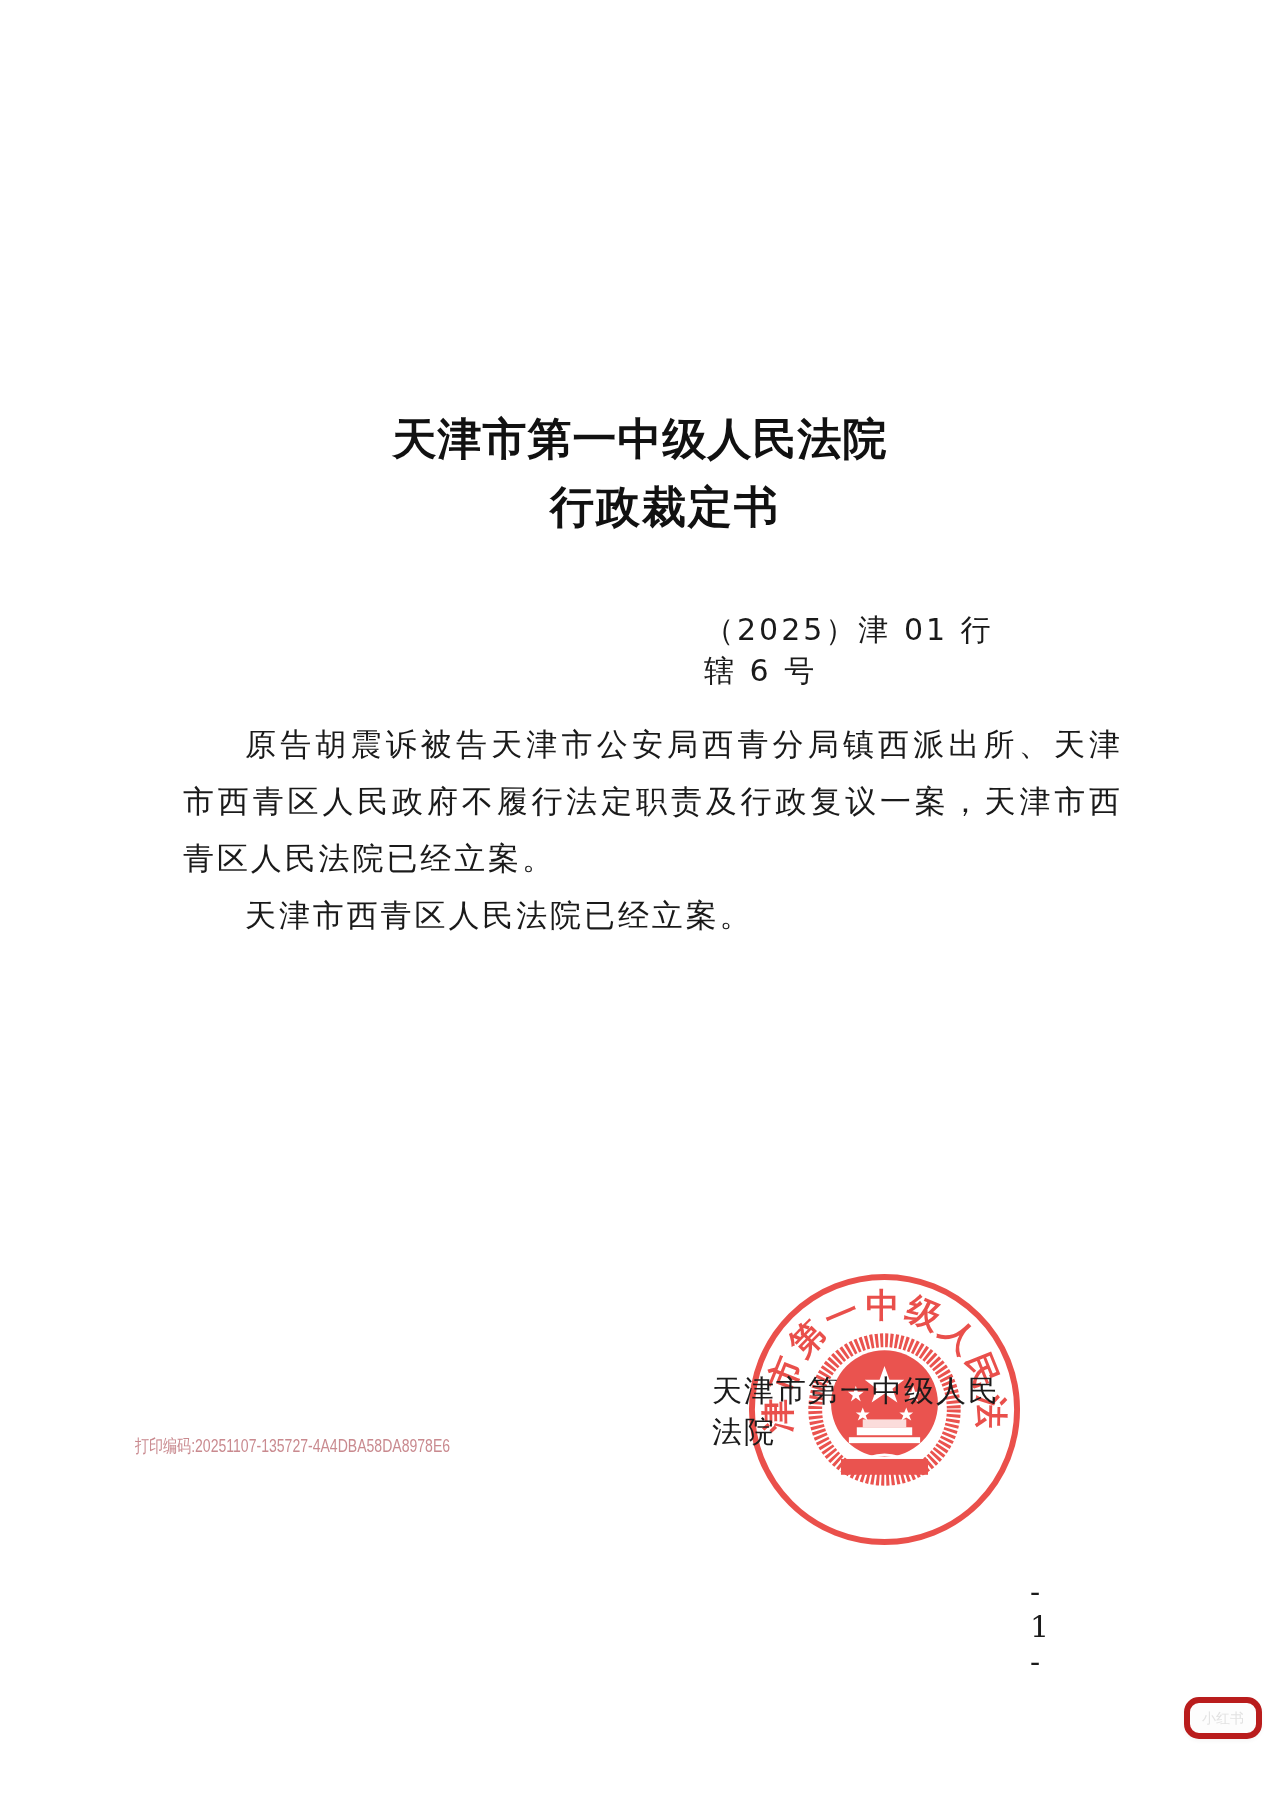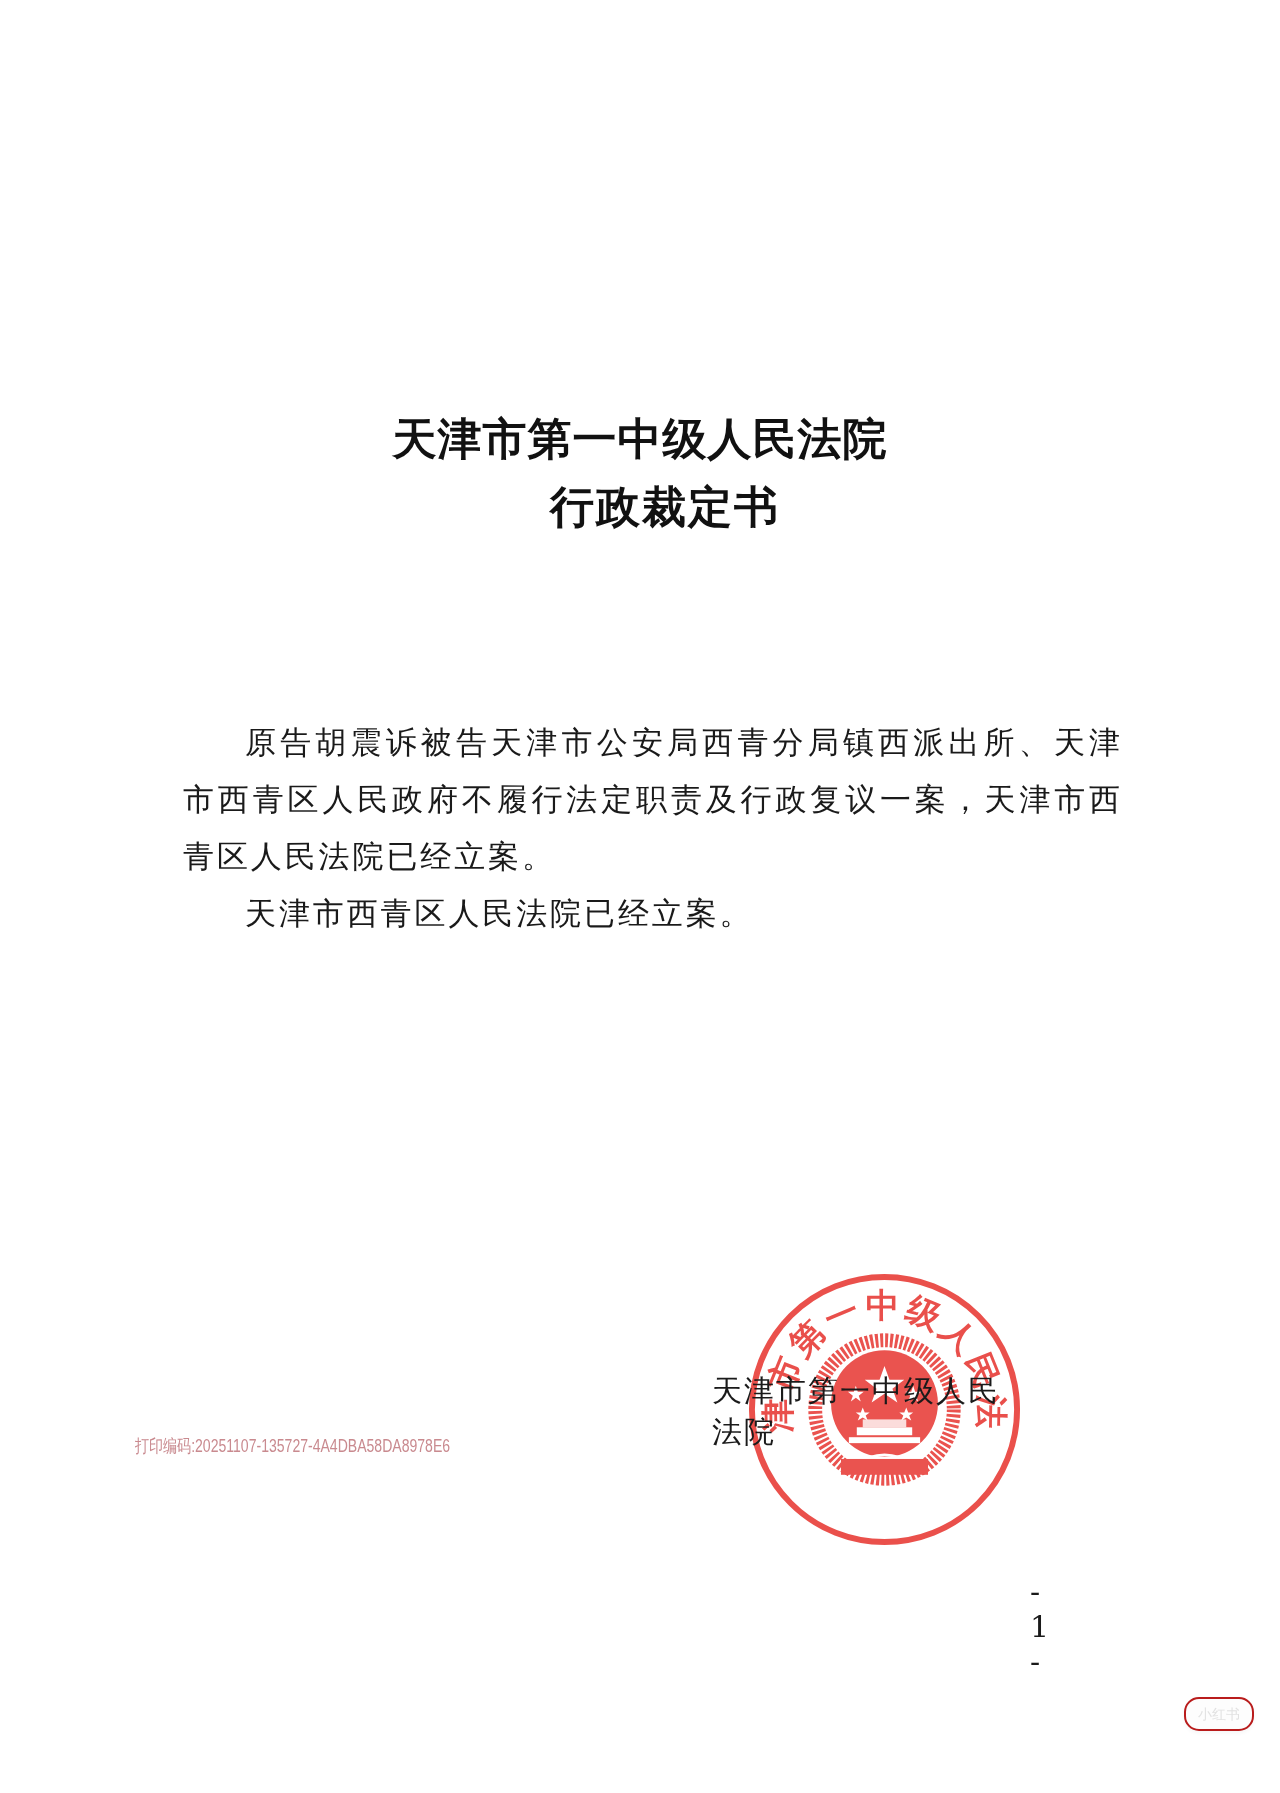--- a/index.html
+++ b/index.html
@@ -43,21 +43,21 @@
       font-size: 30px;
       letter-spacing: 3px;
       color: #1a1a1a;
     }
 
     .body-text {
       position: absolute;
       left: 183px;
       top: 716px;
       width: 940px;
-      font-family: Liberation Mono, monospace;
+      font-family: Liberation Serif, serif;
       font-size: 31px;
       line-height: 57px;
       letter-spacing: 2.9px;
       color: #1a1a1a;
     }
     .body-text p {
       margin: 0;
       text-indent: 2em;
       text-align: justify;
     }
@@ -103,38 +103,39 @@
       color: #1a1a1a;
     }
 
     .watermark {
       position: absolute;
       left: 1184px;
       top: 1697px;
       width: 66px;
       height: 30px;
       border-radius: 15px;
-      border: 2px solid #b91c1c;
+      border: 6px solid #b91c1c;
       background: #fdfdfd;
       font-family: "DejaVu Sans", "Liberation Sans", sans-serif;
       font-size: 14px;
       line-height: 30px;
       text-align: center;
       color: #e2e2e2;
       box-shadow: 0 2px 4px rgba(0,0,0,0.04);
     }
   </style>
 </head>
 <body>
 
 <div class="page">
 
   <div class="title-1">天津市第一中级人民法院</div>
   <div class="title-2">行政裁定书</div>
 
+  <div class="case-number">（2025）津 01 行辖 6 号</div>
 
   <div class="body-text">
     <p>原告胡震诉被告天津市公安局西青分局镇西派出所、天津市西青区人民政府不履行法定职责及行政复议一案，天津市西青区人民法院已经立案。</p>
     <p>天津市西青区人民法院已经立案。</p>
   </div>
 
   <div class="print-code">打印编码:20251107-135727-4A4DBA58DA8978E6</div>
 
   <svg class="seal" viewBox="0 0 280 280" xmlns="http://www.w3.org/2000/svg">
     <defs>

